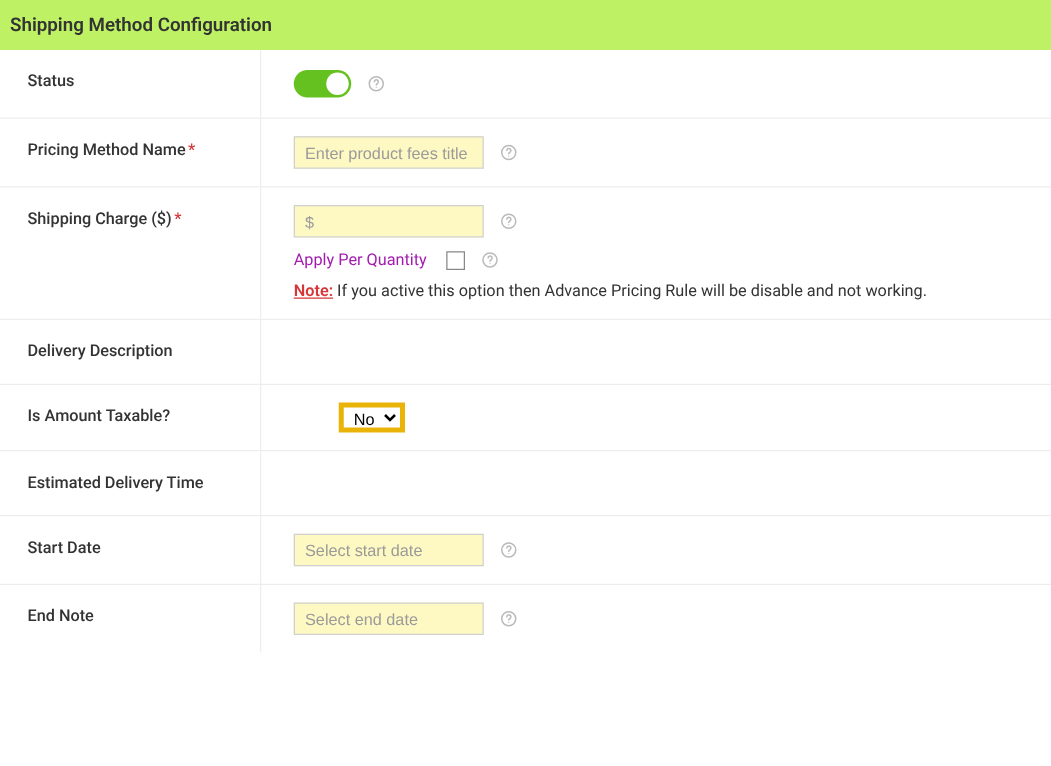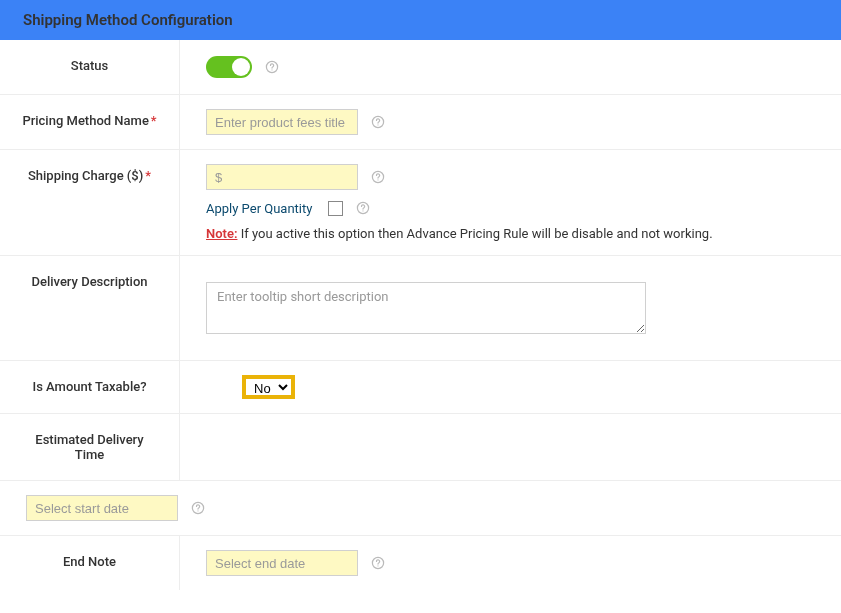--- a/index.html
+++ b/index.html
@@ -5,42 +5,41 @@
   * { box-sizing: border-box; }
   body {
     margin: 0;
     font-family: -apple-system, BlinkMacSystemFont, "Segoe UI", Roboto, "Helvetica Neue", Arial, sans-serif;
     font-size: 13px;
     color: #444;
     background: #fff;
     width: 841px;
   }
   .header {
-    background: #3b82f6;
-    padding: 11px 23px;
+    background: #bef264;
+    padding: 11px 8px;
     font-size: 15px;
     font-weight: 600;
     color: #333;
   }
   .table {
     width: 100%;
     border-collapse: collapse;
   }
   .row {
     display: flex;
     border-bottom: 1px solid #ededed;
   }
   .label-cell {
-    width: 180px;
+    width: 209px;
     padding: 18px 22px;
     font-size: 13px;
     color: #333;
     font-weight: 500;
     border-right: 1px solid #ededed;
-    text-align: center;
   }
   .field-cell {
     flex: 1;
     padding: 14px 26px;
     display: flex;
     flex-direction: column;
     gap: 10px;
     justify-content: center;
   }
   .field-line {
@@ -110,21 +109,21 @@
     width: 15px;
     height: 15px;
     border: 1px solid #888;
     display: inline-block;
     background: #fff;
     cursor: pointer;
     margin-left: 4px;
   }
   .inline-label {
     font-size: 13px;
-    color: #0c4a6e;
+    color: #a21caf;
     text-align: center;
   }
   .note-line {
     font-size: 13px;
     color: #333;
   }
   .note-label {
     color: #d63638;
     font-weight: 600;
     text-decoration: underline;
@@ -202,41 +201,39 @@
         </span>
       </div>
       <div class="note-line">
         <span class="note-label">Note:</span><span> If you active this option then Advance Pricing Rule will be disable and not working.</span>
       </div>
     </div>
   </div>
 
   <div class="row tall">
     <div class="label-cell">Delivery Description</div>
-    <div class="field-cell">
-      <textarea placeholder="Enter tooltip short description" style=""></textarea>
-    </div>
   </div>
 
   <div class="row">
     <div class="label-cell">Is Amount Taxable?</div>
     <div class="field-cell">
       <div class="field-line">
         <select>
           <option>No</option>
         </select>
       </div>
     </div>
   </div>
 
   <div class="row">
     <div class="label-cell">Estimated Delivery Time</div>
   </div>
 
   <div class="row">
+    <div class="label-cell">Start Date</div>
     <div class="field-cell">
       <div class="field-line">
         <input type="text" placeholder="Select start date" style="">
         <span class="help-icon">
           <svg viewBox="0 0 16 16" fill="none" stroke="currentColor" stroke-width="1.4">
             <circle cx="8" cy="8" r="6.4"></circle>
             <path d="M6.3 6.2a1.8 1.8 0 113 1.3c-.5.5-1.3.8-1.3 1.7" stroke-linecap="round"></path>
             <circle cx="8" cy="11.3" r="0.6" fill="currentColor" stroke="none"></circle>
           </svg>
         </span>

